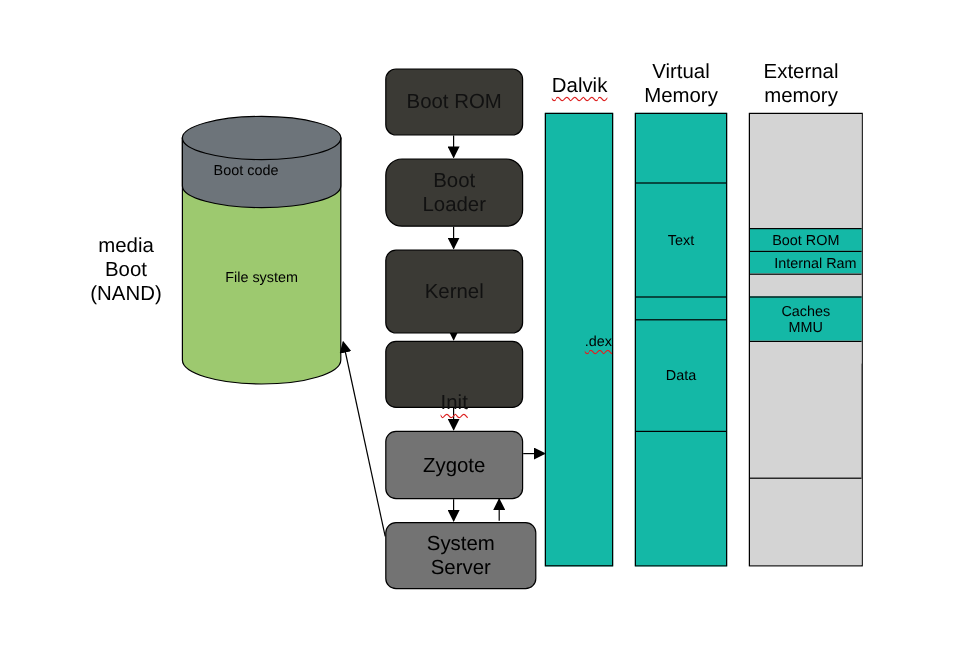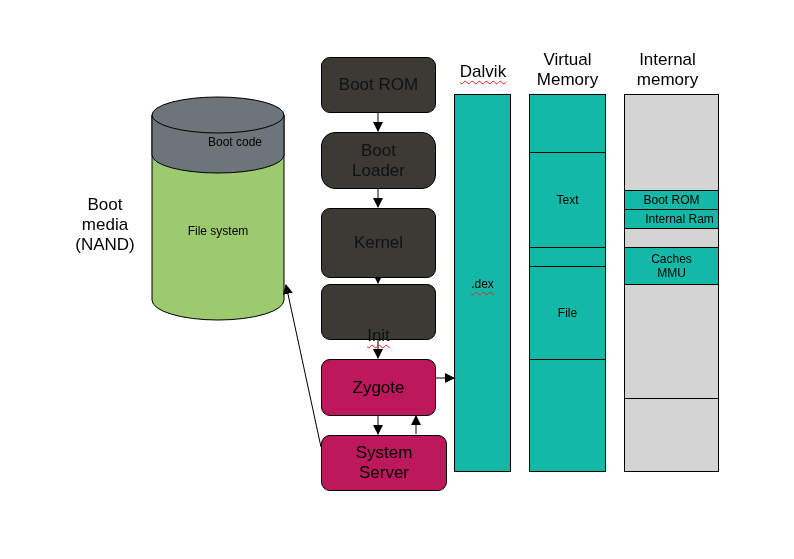--- a/index.html
+++ b/index.html
@@ -3,33 +3,33 @@
 <meta charset="utf-8">
 <style>
   html, body { margin:0; padding:0; background:#ffffff; }
   body { width:794px; height:559px; position:relative; overflow:hidden; font-family:"Liberation Sans", sans-serif; }
   .abs { position:absolute; }
   .lbl { position:absolute; text-align:center; color:#000; }
   .big { font-size:17px; line-height:20px; }
   .small { font-size:12px; line-height:14px; }
   .box { position:absolute; border:1px solid #000; border-radius:9px; display:flex; align-items:center; justify-content:center; text-align:center; font-size:17px; line-height:20px; box-sizing:border-box; }
   .dark { background:#3b3a35; color:#111; }
-  .green { background:#be185d; color:#000; }
+  .green { background:#737373; color:#000; }
   .col { position:absolute; border:1px solid #000; box-sizing:border-box; }
   .seg { position:absolute; left:0; right:0; border-top:1px solid #000; box-sizing:border-box; display:flex; align-items:center; justify-content:center; text-align:center; font-size:12px; line-height:14px; }
   .g { background:#14b8a6; }
   .gr { background:#d4d4d4; }
   .squig { text-decoration: underline wavy #d22; text-underline-offset:3px; text-decoration-thickness:1px;margin-top:48px; }
 </style>
 </head>
 <body>
 
 <div class="lbl big" style="left:60px; top:195px; width:90px;">
+  <div>media</div>
   <div>Boot</div>
-  <div>media</div>
   <div>(NAND)</div>
 </div>
 
 <svg class="abs" style="left:0; top:0;" width="794" height="559">
   <defs>
     <marker id="ah" markerWidth="10" markerHeight="10" refX="9" refY="5" orient="auto" markerUnits="userSpaceOnUse">
       <path d="M0,0 L10,5 L0,10 z" fill="#000"></path>
     </marker>
   </defs>
 
@@ -42,21 +42,21 @@
   <line x1="378" y1="113" x2="378" y2="131" stroke="#000" marker-end="url(#ah)"></line>
   <line x1="378" y1="189" x2="378" y2="207" stroke="#000" marker-end="url(#ah)"></line>
   <line x1="378" y1="265" x2="378" y2="283" stroke="#000" marker-end="url(#ah)"></line>
   <line x1="378" y1="340" x2="378" y2="358" stroke="#000" marker-end="url(#ah)"></line>
   <line x1="378" y1="416" x2="378" y2="434" stroke="#000" marker-end="url(#ah)"></line>
   <line x1="416" y1="434" x2="416" y2="416" stroke="#000" marker-end="url(#ah)"></line>
   <line x1="436" y1="378" x2="454" y2="378" stroke="#000" marker-end="url(#ah)"></line>
   <line x1="321" y1="447" x2="286" y2="285" stroke="#000" marker-end="url(#ah)"></line>
 </svg>
 
-<div class="lbl small" style="left:169px; top:135px; width:132px;">Boot code</div>
+<div class="lbl small" style="left:139px; top:135px; width:132px;">Boot code</div>
 <div class="lbl small" style="left:152px; top:224px; width:132px;">File system</div>
 
 <div class="box dark" style="left:321px; top:57px; width:115px; height:56px;">Boot ROM</div>
 <div class="box dark" style="left:321px; top:132px; width:115px; height:57px;border-radius:14px;">
   <span style="width:60px;">Boot Loader</span>
 </div>
 <div class="box dark" style="left:321px; top:208px; width:115px; height:70px;">Kernel</div>
 <div class="box dark" style="left:321px; top:284px; width:115px; height:56px;">
   <span class="squig">Init</span>
 </div>
@@ -66,35 +66,35 @@
 </div>
 
 <div class="lbl big" style="left:454px; top:62px; width:58px;">
   <span class="squig">Dalvik</span>
 </div>
 <div class="lbl big" style="left:525px; top:50px; width:85px;">
   <div>Virtual</div>
   <div>Memory</div>
 </div>
 <div class="lbl big" style="left:620px; top:50px; width:95px;">
-  <div>Internal</div>
+  <div>External</div>
   <div>memory</div>
 </div>
 
 <div class="col g" style="left:454px; top:94px; width:57px; height:378px;">
-  <div class="lbl small" style="left:0; right:0; top:182px;">
+  <div class="lbl small" style="left:0; right:0; top:182px;text-align:right;">
     <span class="squig">.dex</span>
   </div>
 </div>
 
 <div class="col g" style="left:529px; top:94px; width:77px; height:378px;">
   <div class="seg g" style="top:0; height:57px; border-top:none;"></div>
   <div class="seg g" style="top:57px; height:95px;">Text</div>
   <div class="seg g" style="top:152px; height:19px;"></div>
-  <div class="seg g" style="top:171px; height:93px;">File</div>
+  <div class="seg g" style="top:171px; height:93px;">Data</div>
   <div class="seg g" style="top:264px; bottom:0;"></div>
 </div>
 
 <div class="col gr" style="left:624px; top:94px; width:95px; height:378px;">
   <div class="seg gr" style="top:0; height:95px; border-top:none;"></div>
   <div class="seg g" style="top:95px; height:19px;">Boot ROM</div>
   <div class="seg g" style="top:114px; height:19px;padding-left:16px;">Internal Ram</div>
   <div class="seg gr" style="top:133px; height:19px;"></div>
   <div class="seg g" style="top:152px; height:37px;">
     <span style="width:50px;">Caches MMU</span>

